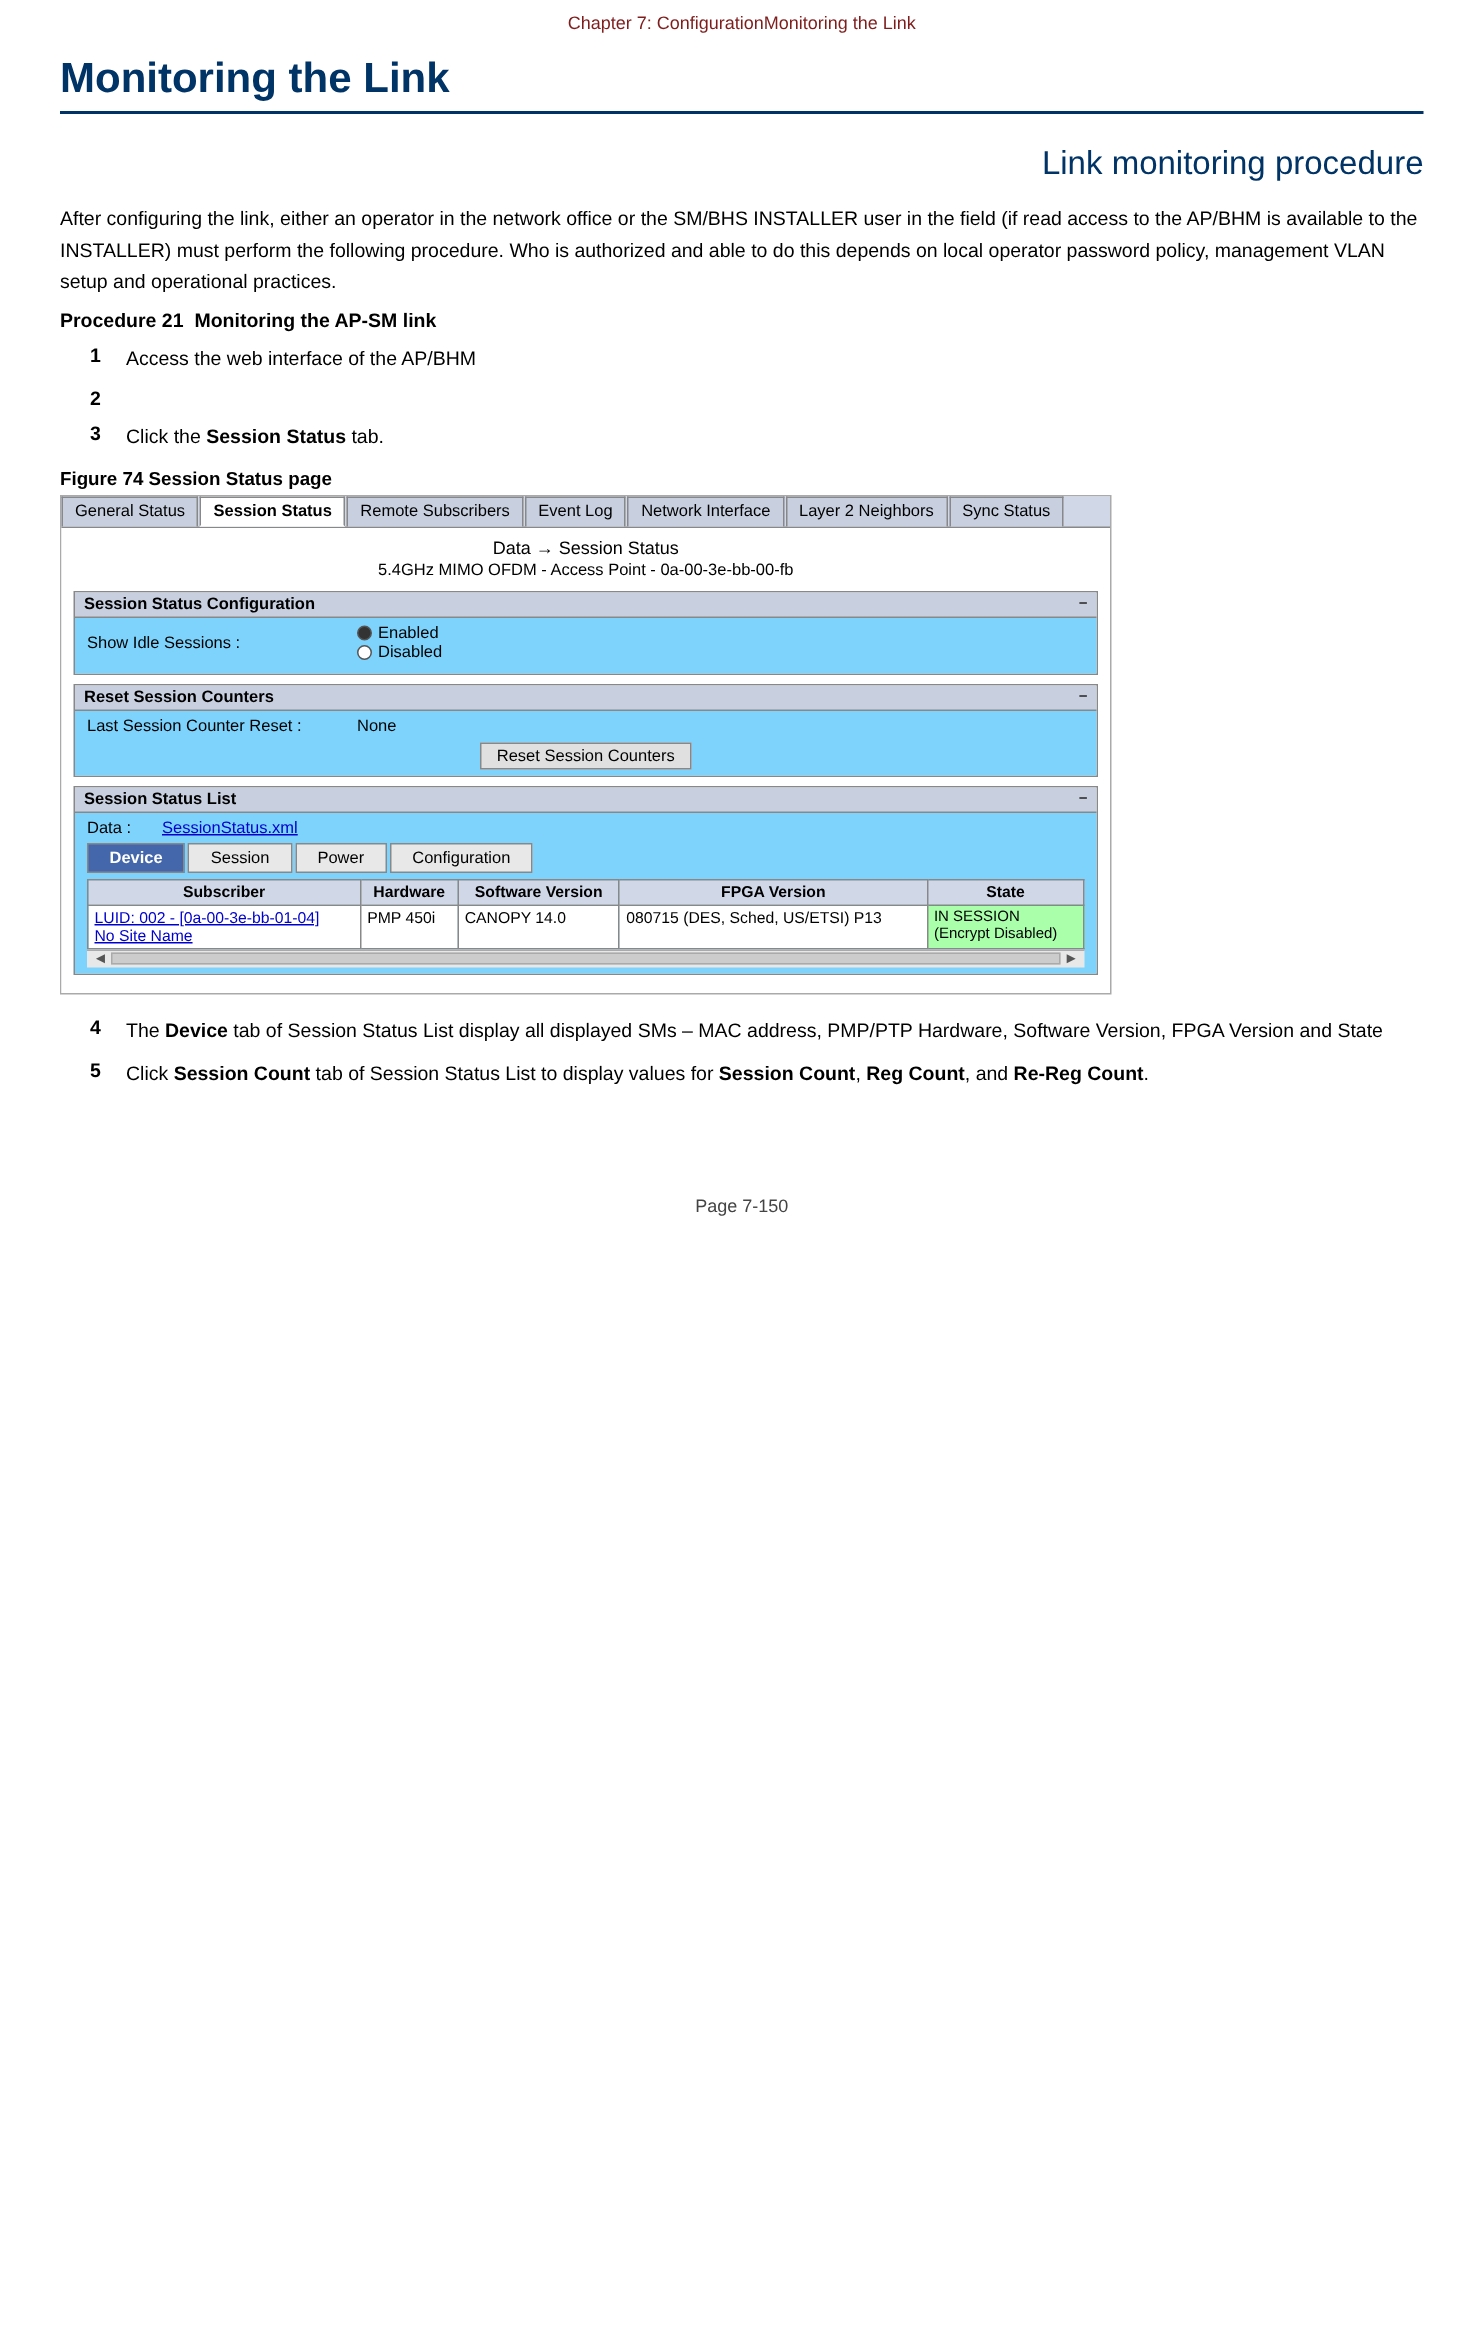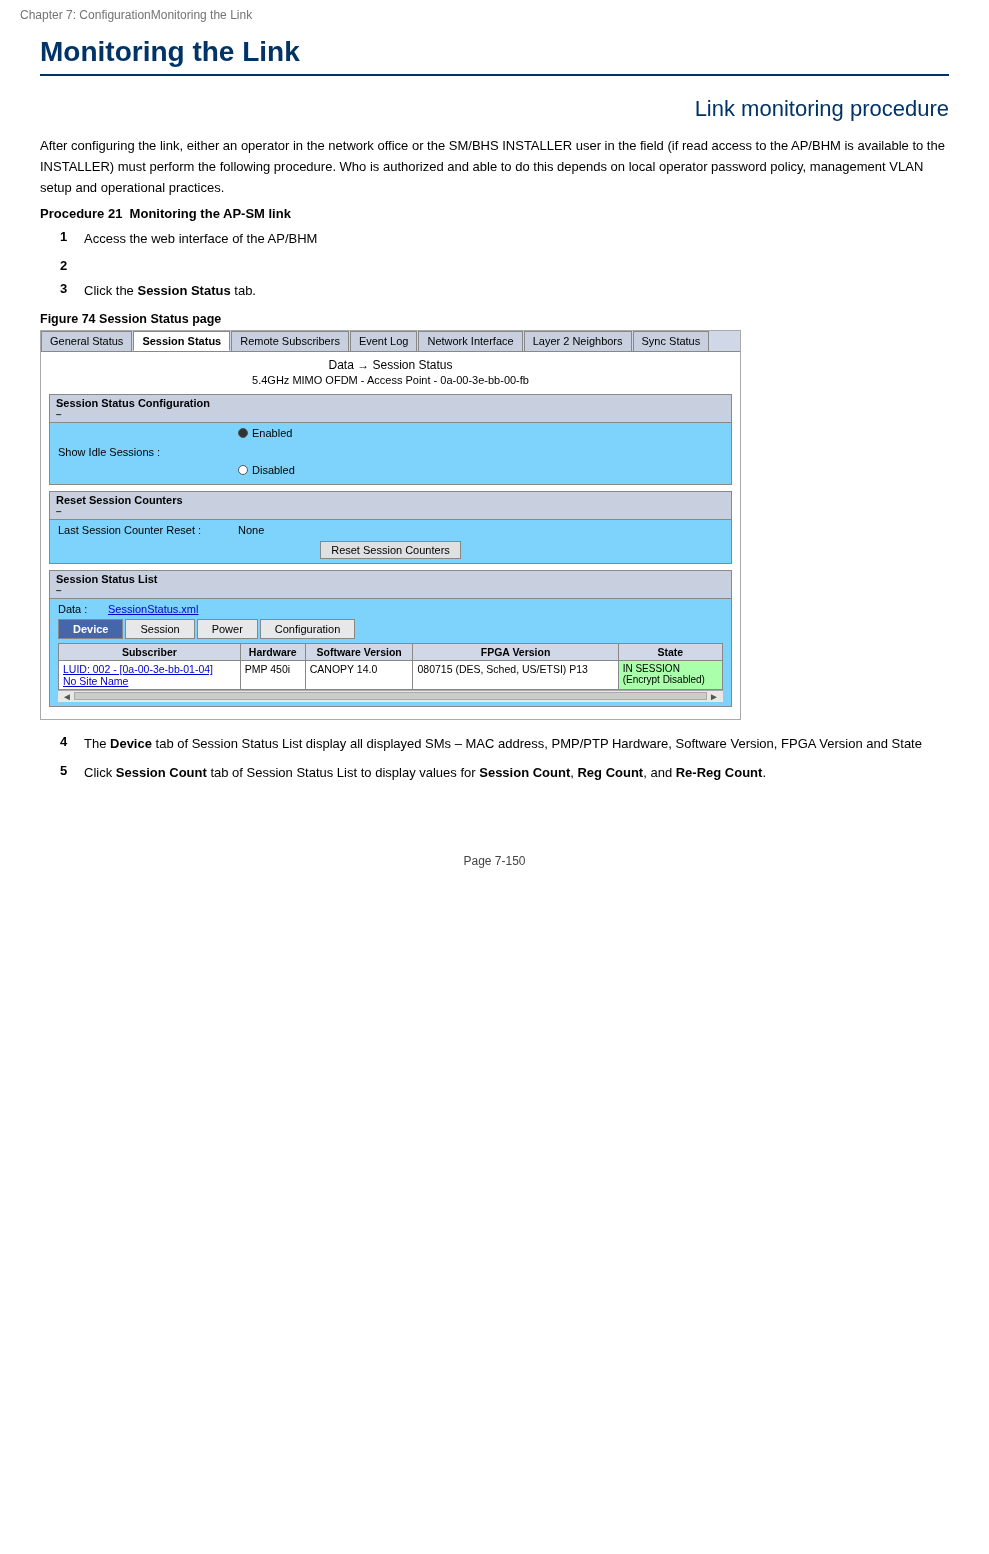--- a/index.html
+++ b/index.html
@@ -7,24 +7,24 @@
       font-family: Arial, sans-serif;
       font-size: 13px;
       background: #fff;
       color: #000;
       width: 989px;
       min-height: 1554px;
       padding: 0;
     }
     .page-header {
       display: flex;
-      justify-content: flex-start;
+      justify-content: center;
       padding: 8px 20px 4px 20px;
       font-size: 12px;
-      color: #737373;
+      color: #7f1d1d;
     }
     .page-content {
       padding: 10px 40px 30px 40px;
     }
     .main-title {
       font-size: 28px;
       font-weight: bold;
       color: #003366;
       border-bottom: 2px solid #003366;
       padding-bottom: 6px;
@@ -128,41 +128,39 @@
       margin-bottom: 6px;
     }
     .config-box-header {
       background: #c8d0e0;
       padding: 2px 6px;
       font-weight: bold;
       font-size: 11px;
       display: flex;
       justify-content: space-between;
       border-bottom: 1px solid #888;
-      flex-direction: column;
     }
     .config-box-body {
       padding: 4px 8px;
       font-size: 11px;
       background: #7dd3fc;
     }
     .config-row {
       display: flex;
       align-items: center;
       margin-bottom: 3px;
     }
     .config-label {
       min-width: 180px;
       font-size: 11px;
     }
     .radio-group {
       display: flex;
       flex-direction: column;
       font-size: 11px;
-      gap: 24px;
     }
     .radio-item {
       display: flex;
       align-items: center;
       gap: 4px;
       margin-bottom: 1px;
     }
     .radio-circle {
       width: 10px;
       height: 10px;

